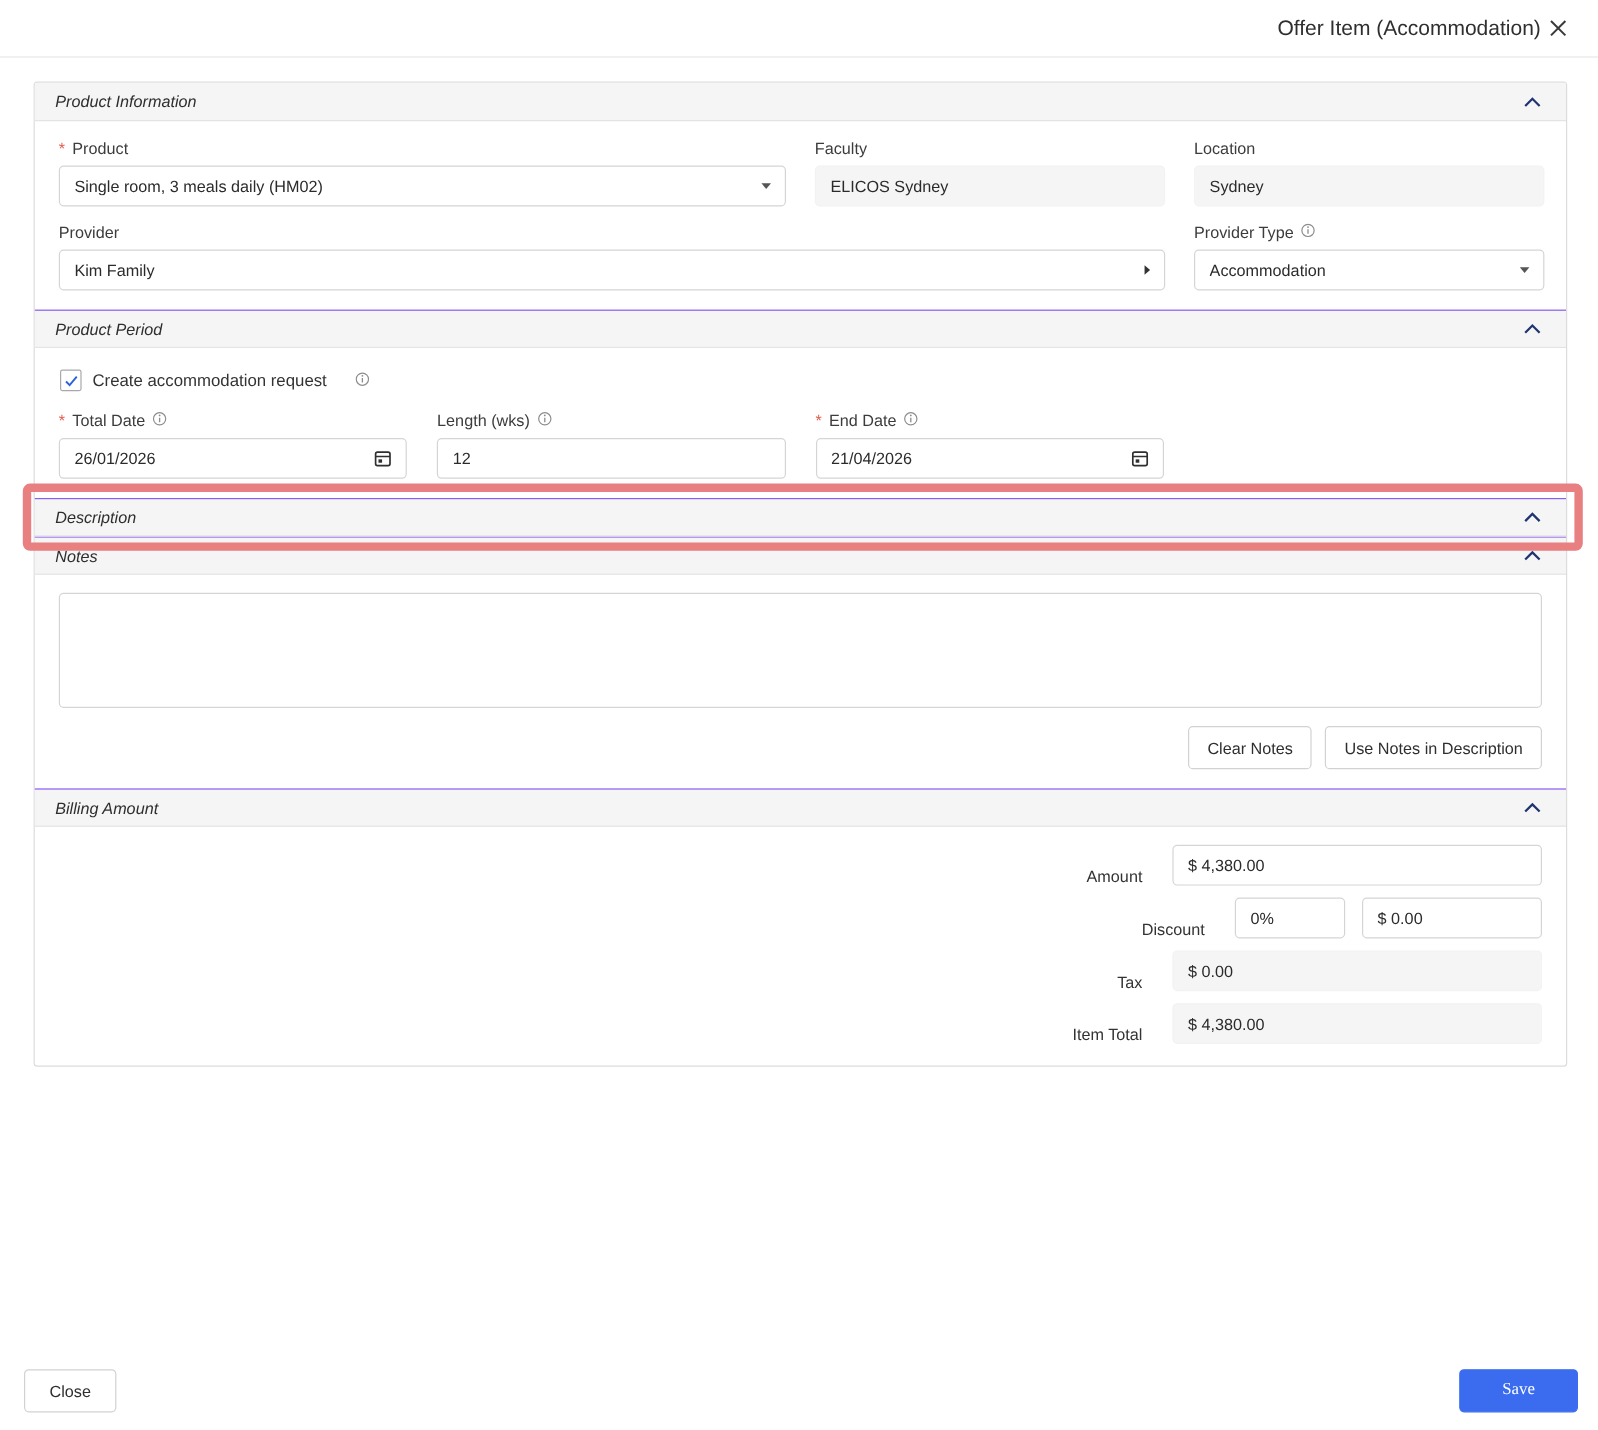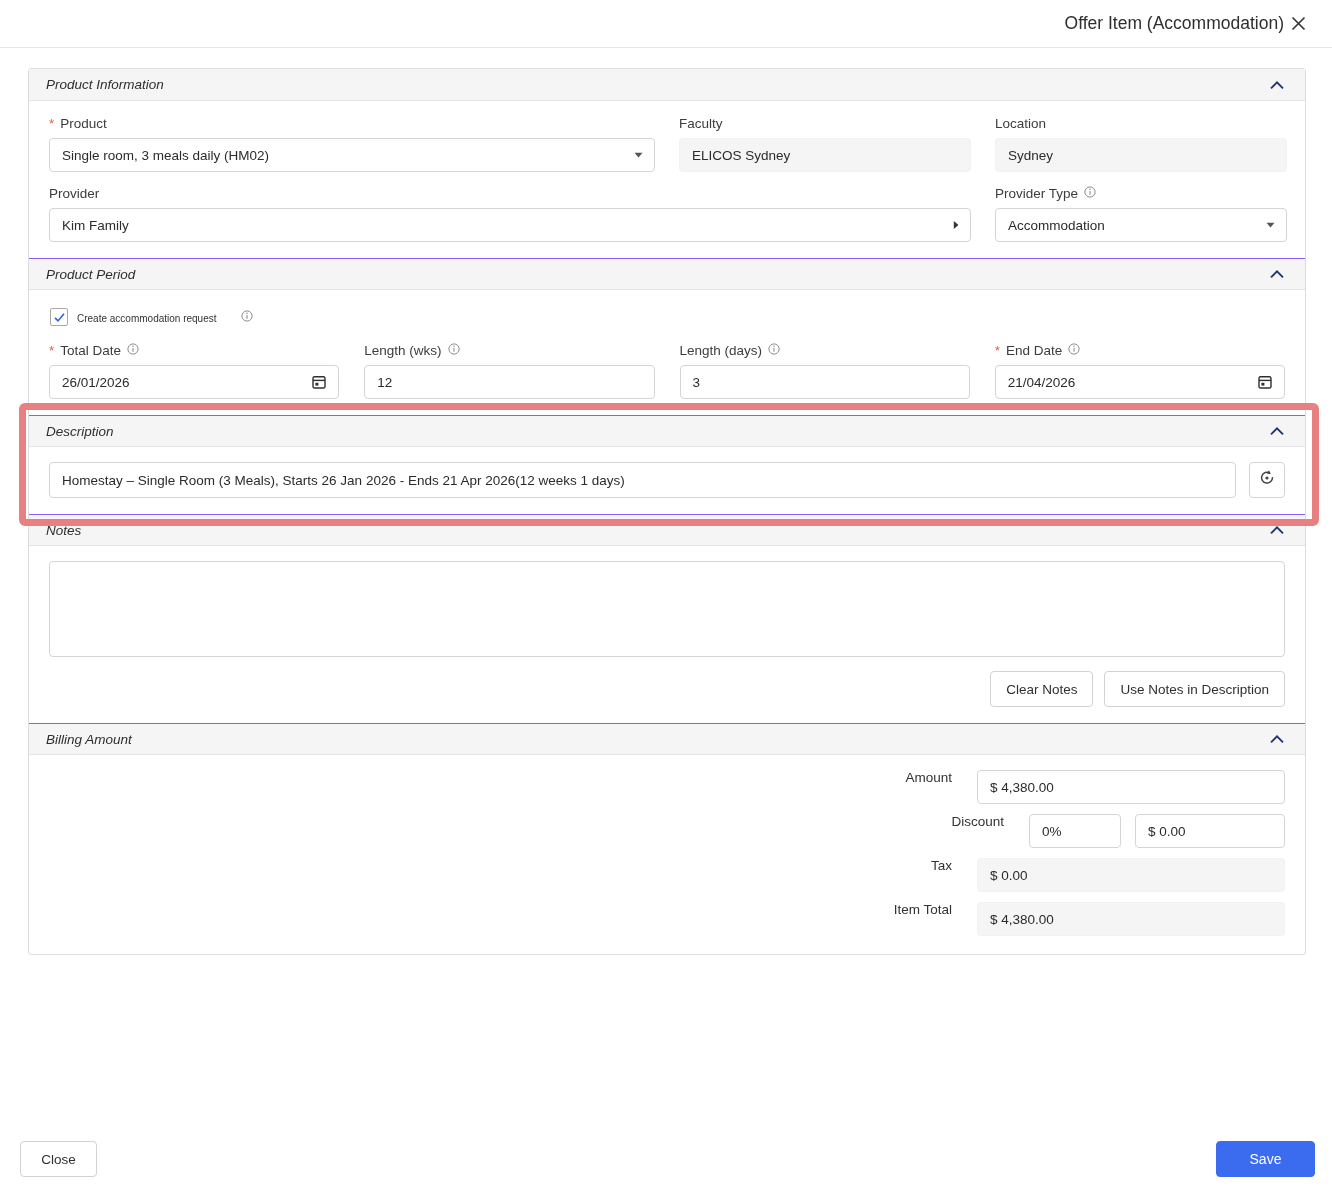--- a/index.html
+++ b/index.html
@@ -78,21 +78,21 @@
 
   
   .checkbox-row { display: flex; align-items: center; gap: 9px; margin: 3px 0 17px 1px; }
   .checkbox {
     width: 18px; height: 18px;
     border: 1px solid #a9a9a9; border-radius: 2px;
     background: #fff;
     display: flex; align-items: center; justify-content: center;
     cursor: pointer; flex: none;
   }
-  .checkbox-label { font-size: 10px; color: #333; display: flex; align-items: flex-end; gap: 24px; }
+  .checkbox-label { font-size: 14px; color: #333; display: flex; align-items: flex-start; gap: 24px; }
 
   
   .hl-wrap { position: relative; }
   .hl-border {
     position: absolute; left: -10px; right: -14px; top: -12px; bottom: -12px;
     border: 7px solid #e87f81; border-radius: 6px;
     pointer-events: none; z-index: 6;
   }
   .desc-row { display: flex; align-items: center; gap: 13px; }
   .desc-row .control-wrap { flex: 1; }
@@ -113,25 +113,25 @@
   .notes-btn-row { display: flex; justify-content: flex-end; gap: 11px; margin-top: 10px; }
 
   .btn {
     height: 36px; padding: 0 15px;
     background: #fff; border: 1px solid #d2d2d2; border-radius: 4px;
     font-family: "Liberation Sans", sans-serif;
     font-size: 13.5px; color: #2f2f2f; cursor: pointer;
   }
   .btn-primary {
     background: #3b6cf0; color: #fff; border: 1px solid #3b6cf0;
-    width: 99px; font-size: 14px;
-  }
-
-  
-  .billing-row { display: flex; justify-content: flex-end; align-items: flex-start; margin-bottom: 10px; }
+    width: 99px; font-size: 14px; font-family: Liberation Serif, serif;
+  }
+
+  
+  .billing-row { display: flex; justify-content: flex-end; align-items: flex-end; margin-bottom: 10px; }
   .billing-row:last-child { margin-bottom: 2px; }
   .billing-label { width: 110px; text-align: right; margin-right: 25px; font-size: 13.5px; color: #333; }
   .billing-field { width: 308px; }
   .billing-split { width: 256px; display: flex; gap: 14px; }
   .billing-split .pct { width: 92px; }
   .billing-split .amt { width: 150px; }
 
   
   .footer-btn { position: absolute; }
   .btn-close { left: 20px; top: 1141px; width: 77px; }
@@ -281,33 +281,20 @@
                   <circle cx="6" cy="6" r="5.1" fill="none" stroke="#8d8d8d" stroke-width="1"></circle>
                   <line x1="6" y1="5.1" x2="6" y2="8.8" stroke="#8d8d8d" stroke-width="1.1"></line>
                   <circle cx="6" cy="3.2" r="0.75" fill="#8d8d8d"></circle>
                 </svg>
             </span>
           </div>
           <input class="control" value="12" style="">
         </div>
         <div>
           <div class="field-label">
-            <span>Length (days)</span>
-            <span>
-              <svg width="12" height="12" viewBox="0 0 12 12">
-                  <circle cx="6" cy="6" r="5.1" fill="none" stroke="#8d8d8d" stroke-width="1"></circle>
-                  <line x1="6" y1="5.1" x2="6" y2="8.8" stroke="#8d8d8d" stroke-width="1.1"></line>
-                  <circle cx="6" cy="3.2" r="0.75" fill="#8d8d8d"></circle>
-                </svg>
-            </span>
-          </div>
-          <input class="control" value="3" style="">
-        </div>
-        <div>
-          <div class="field-label">
             <span class="req">*</span>
               <span>End Date</span>
             <span>
               <svg width="12" height="12" viewBox="0 0 12 12">
                   <circle cx="6" cy="6" r="5.1" fill="none" stroke="#8d8d8d" stroke-width="1"></circle>
                   <line x1="6" y1="5.1" x2="6" y2="8.8" stroke="#8d8d8d" stroke-width="1.1"></line>
                   <circle cx="6" cy="3.2" r="0.75" fill="#8d8d8d"></circle>
                 </svg>
             </span>
           </div>
@@ -328,36 +315,20 @@
 
   <div class="section hl-wrap">
     <div class="hl-border"></div>
     <div class="section-header">
       <span>Description</span>
       <span class="chev-btn">
         <svg width="16" height="10" viewBox="0 0 16 10">
             <polyline points="2,8.3 8,2.3 14,8.3" fill="none" stroke="#1f3470" stroke-width="1.9"></polyline>
           </svg>
       </span>
-    </div>
-    <div class="section-body">
-      <div class="desc-row">
-        <div class="control-wrap">
-          <input class="control" style="height: 36px;" value="Homestay – Single Room (3 Meals), Starts 26 Jan 2026 - Ends 21 Apr 2026(12 weeks 1 days)">
-        </div>
-        <span class="icon-btn">
-          <span>
-            <svg width="18" height="18" viewBox="0 0 18 18">
-              <path d="M 11.9 4.1 A 5.4 5.4 0 1 0 14.4 8.1" fill="none" stroke="#444" stroke-width="1.5"></path>
-              <polygon points="11.0,1.2 12.8,5.3 8.8,4.6" fill="#444"></polygon>
-              <circle cx="9" cy="9" r="1.6" fill="#444"></circle>
-            </svg>
-          </span>
-        </span>
-      </div>
     </div>
   </div>
 
   <div class="section">
     <div class="section-header">
       <span>Notes</span>
       <span class="chev-btn">
         <svg width="16" height="10" viewBox="0 0 16 10">
             <polyline points="2,8.3 8,2.3 14,8.3" fill="none" stroke="#1f3470" stroke-width="1.9"></polyline>
           </svg>

